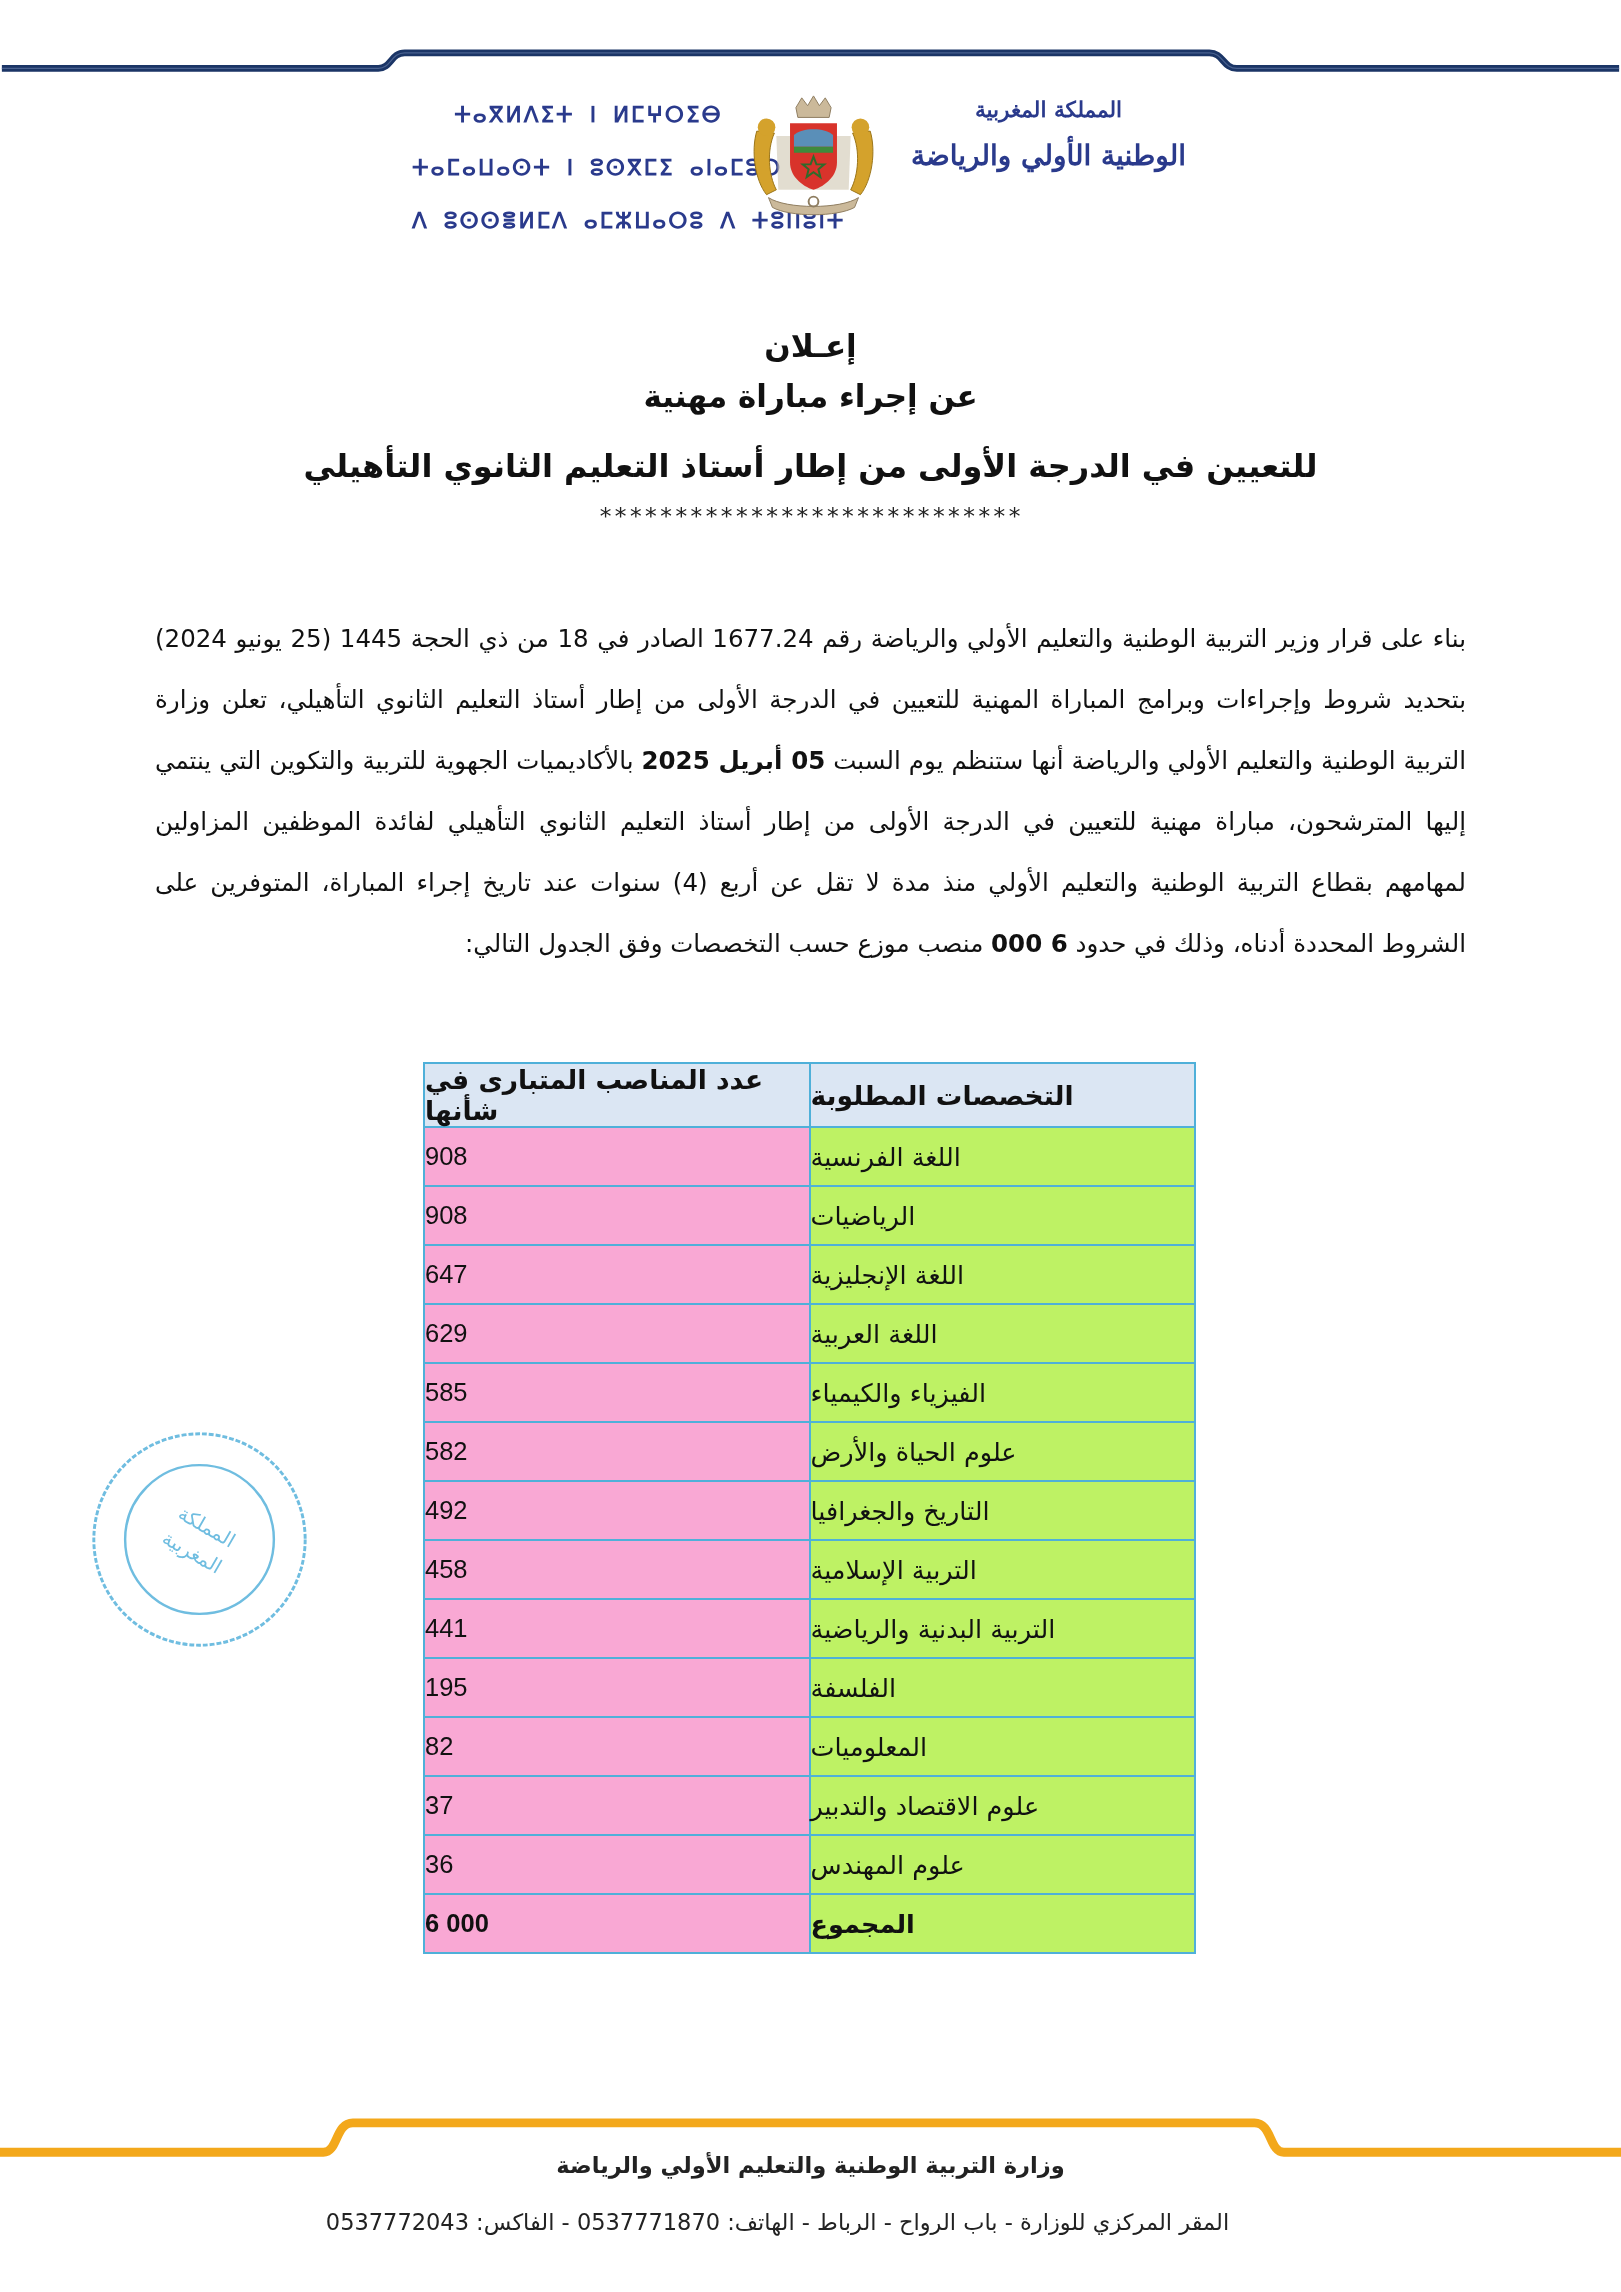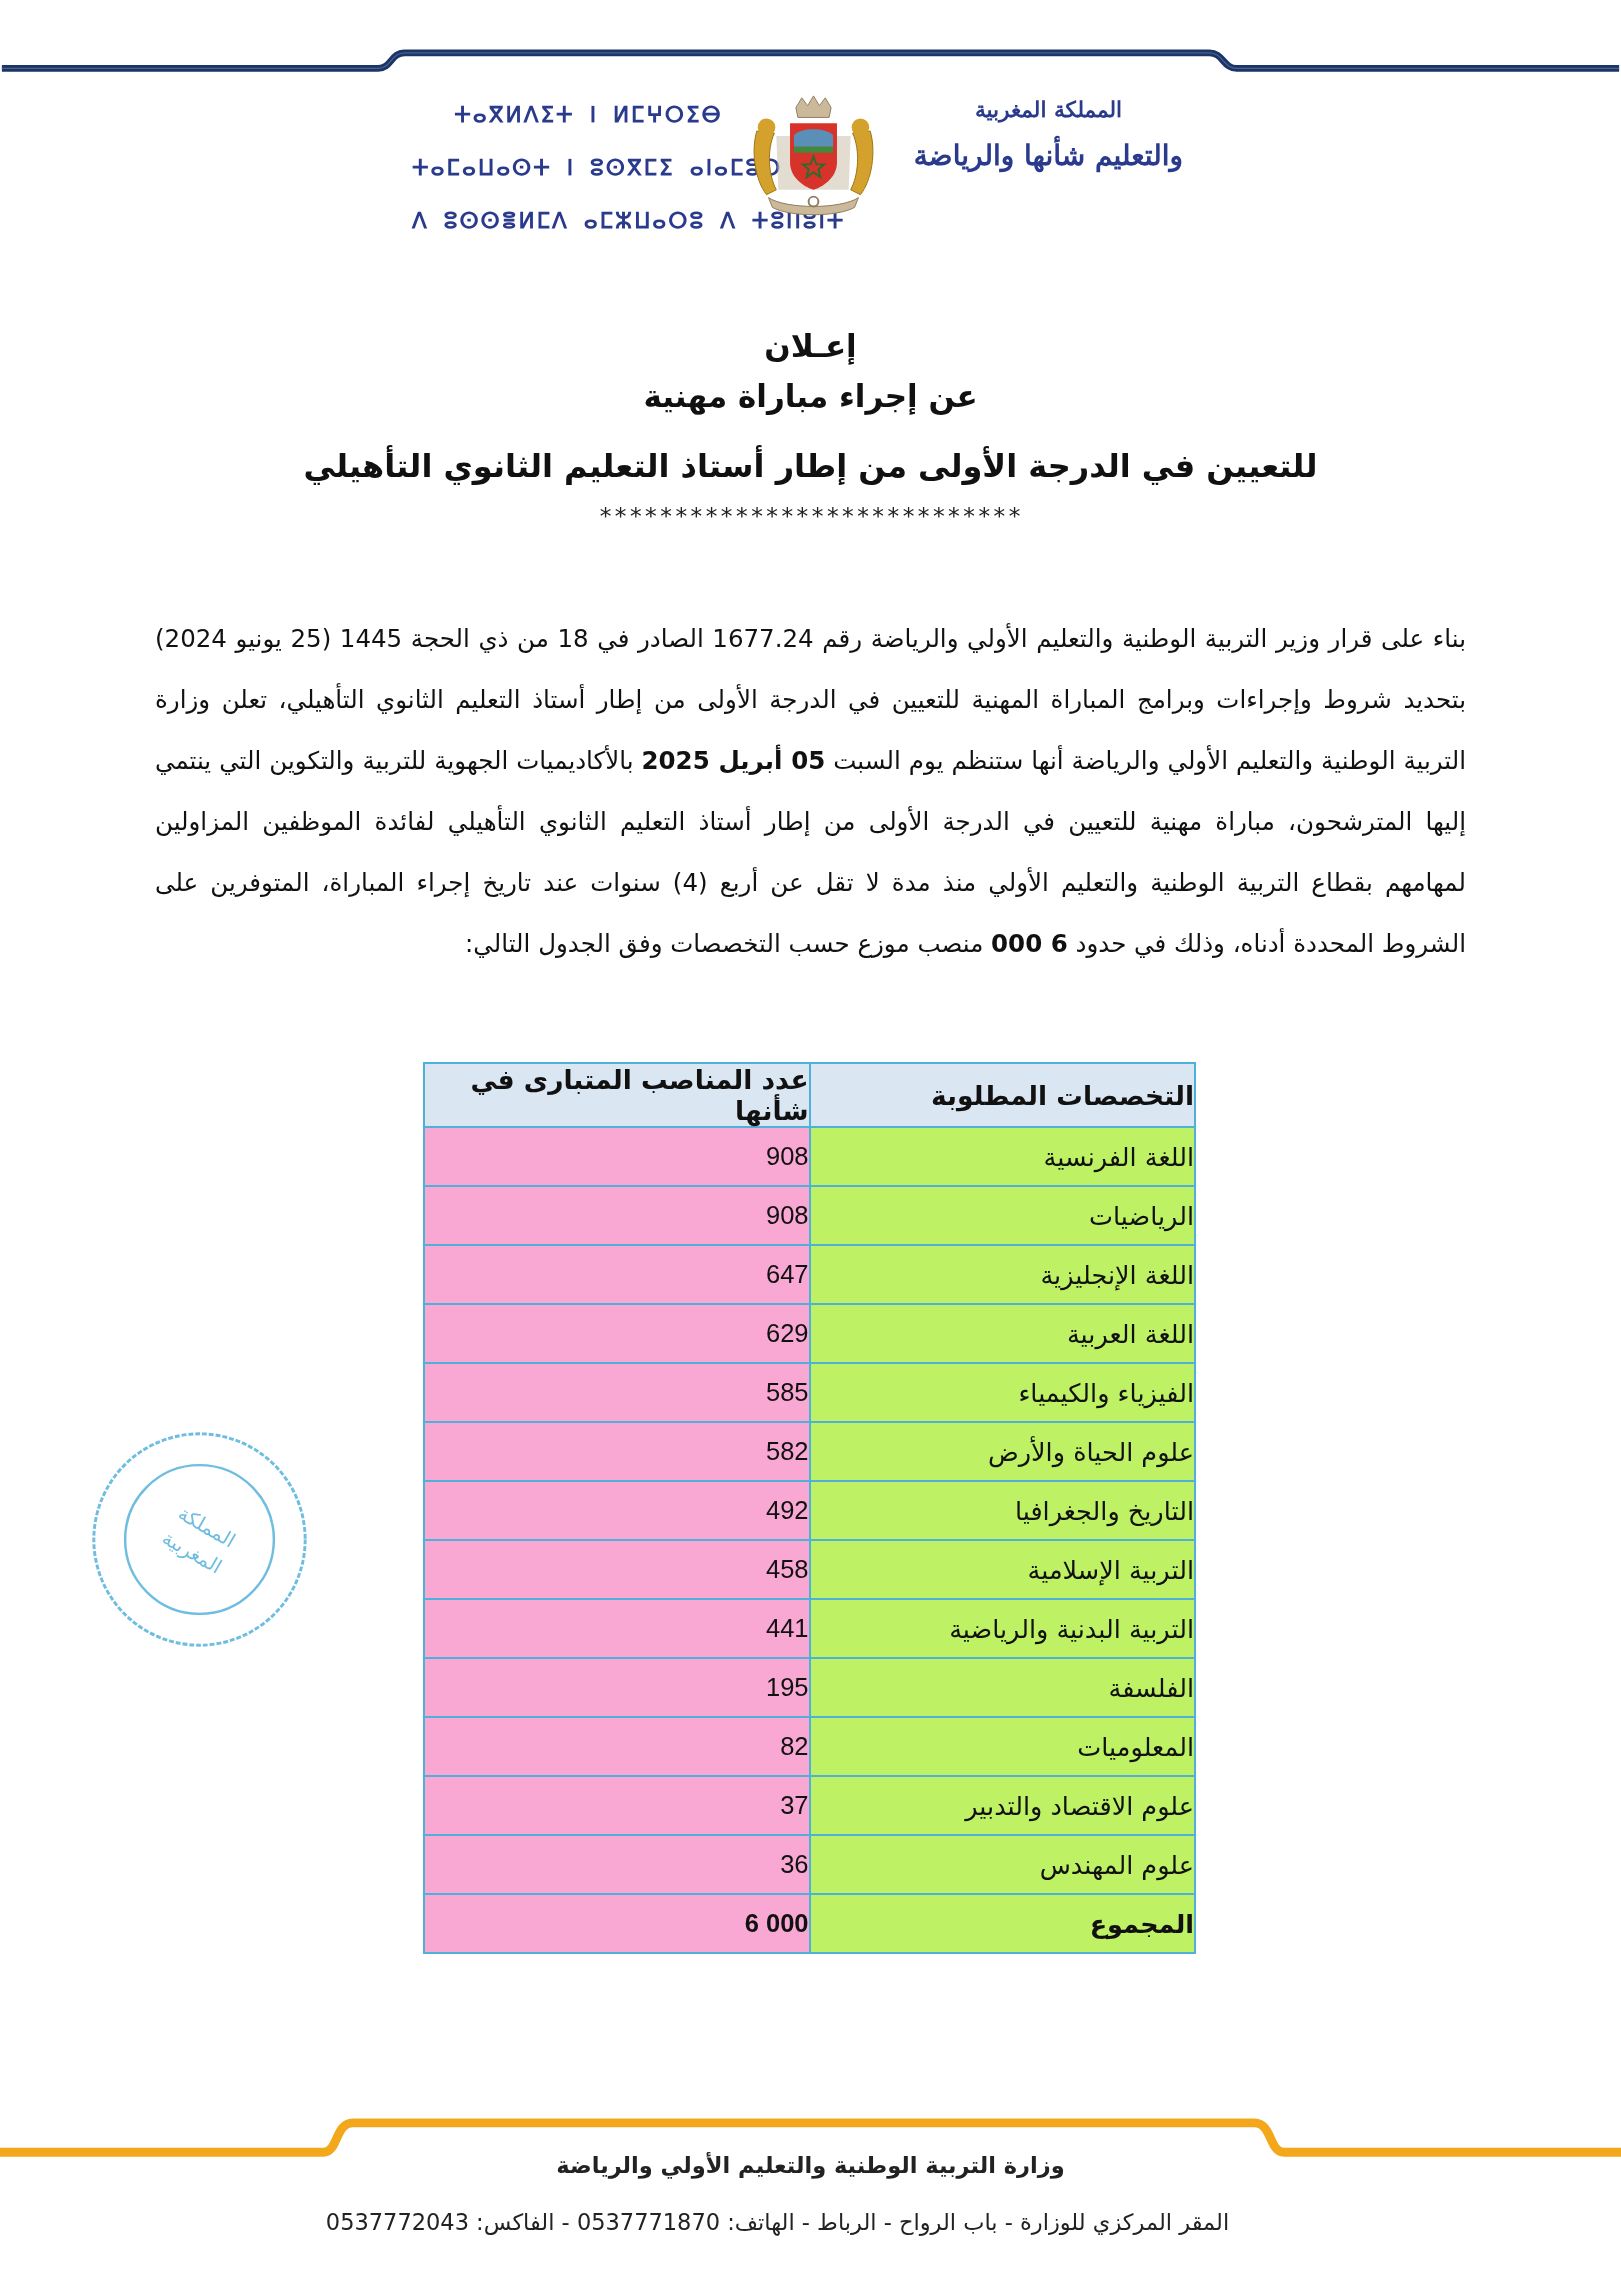--- a/index.html
+++ b/index.html
@@ -27,21 +27,21 @@
   .stars { left: 0; width: 1621px; top: 502px; text-align: center; font-size: 23.5px;
            letter-spacing: 1px; color: #222; direction: ltr; font-family: "DejaVu Sans Mono", monospace; }
 
   
   .para { left: 155px; top: 608px; width: 1311px; font-size: 24.5px; line-height: 61px;
           text-align: justify; text-align-last: right; color: #111; }
   .para b { font-weight: bold; }
 
   
   .tbl { left: 423px; top: 1062px; width: 773px; border-collapse: collapse; table-layout: fixed; }
-  .tbl td, .tbl th { border: 2.5px solid #4fb0d9; height: 57px; text-align: right;
+  .tbl td, .tbl th { border: 2.5px solid #4fb0d9; height: 57px; text-align: left;
                      font-size: 25.5px; padding: 0; }
   .tbl th { background: #dbe6f3; font-weight: bold; font-size: 26.5px; }
   .tbl td.spec { background: #bef264; width: 346px; }
   .tbl td.num { background: #f9a8d4; direction: ltr; font-family: "Liberation Sans", sans-serif; }
   .tbl tr.total td { font-weight: bold; }
 
   
   .stamp { left: 86px; top: 1426px; width: 227px; height: 227px; opacity: 0.75; }
 
   
@@ -78,21 +78,21 @@
   <path d="M48 44 C56 36 80 36 88 44 L88 56 L48 56 Z" fill="#5a8fb8"></path>
   <path d="M48 56 L88 56 L88 62 L48 62 Z" fill="#3f8a3c"></path>
   <path d="M68 66 L71 74 L79 74 L73 79 L75 87 L68 82 L61 87 L63 79 L57 74 L65 74 Z" fill="none" stroke="#2e6b2b" stroke-width="2"></path>
 
   <path d="M22 108 C40 120 96 120 114 108 L110 118 C92 128 44 128 26 118 Z" fill="#cbb99a" stroke="#8e7d60" stroke-width="1"></path>
   <circle cx="68" cy="112" r="5" fill="none" stroke="#8e7d60" stroke-width="2"></circle>
 </svg>
 
 <div class="abs ar-block">
   <div class="ar-line-1">المملكة المغربية</div>
-  <div class="ar-line-3">والتعليم شأنها والرياضة</div>
+  <div class="ar-line-3">الوطنية الأولي والرياضة</div>
 </div>
 
 <div class="abs title-block title-1">إعـلان</div>
 <div class="abs title-block title-2">عن إجراء مباراة مهنية</div>
 <div class="abs title-block title-3">للتعيين في الدرجة الأولى من إطار أستاذ التعليم الثانوي التأهيلي</div>
 <div class="abs stars">****************************</div>
 
 <p class="abs para" style="margin:0;"><span>بناء على قرار وزير التربية الوطنية والتعليم الأولي والرياضة رقم 1677.24 الصادر في 18 من ذي الحجة 1445 (25 يونيو 2024) بتحديد شروط وإجراءات وبرامج المباراة المهنية للتعيين في الدرجة الأولى من إطار أستاذ التعليم الثانوي التأهيلي، تعلن وزارة التربية الوطنية والتعليم الأولي والرياضة أنها ستنظم يوم السبت </span><b>05 أبريل 2025</b><span> بالأكاديميات الجهوية للتربية والتكوين التي ينتمي إليها المترشحون، مباراة مهنية للتعيين في الدرجة الأولى من إطار أستاذ التعليم الثانوي التأهيلي لفائدة الموظفين المزاولين لمهامهم بقطاع التربية الوطنية والتعليم الأولي منذ مدة لا تقل عن أربع (4) سنوات عند تاريخ إجراء المباراة، المتوفرين على الشروط المحددة أدناه، وذلك في حدود </span><b>6 000</b><span> منصب موزع حسب التخصصات وفق الجدول التالي:</span></p>
 
 <table class="abs tbl">

